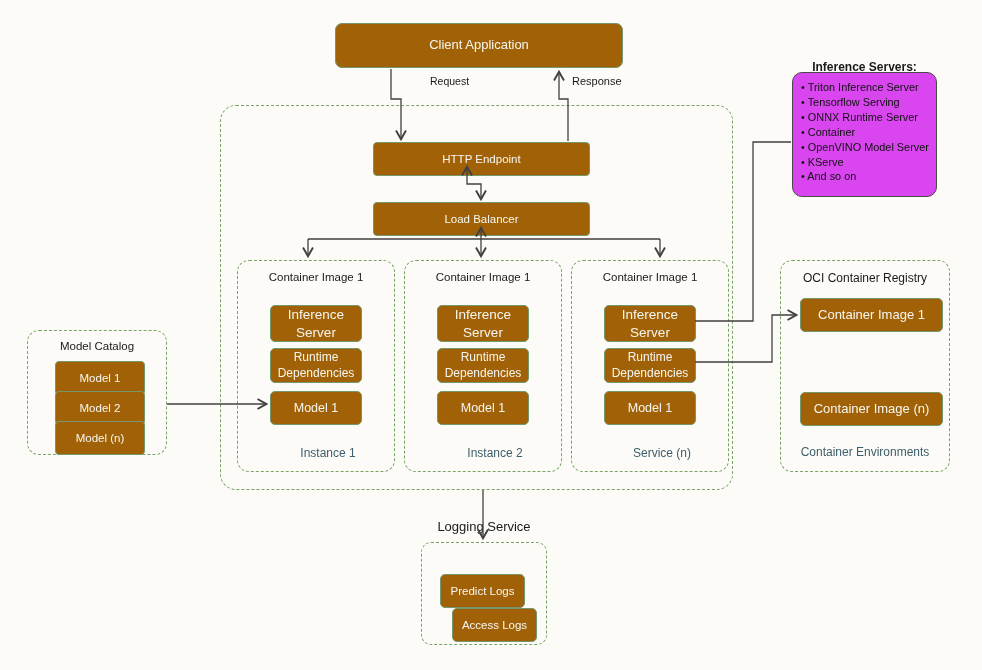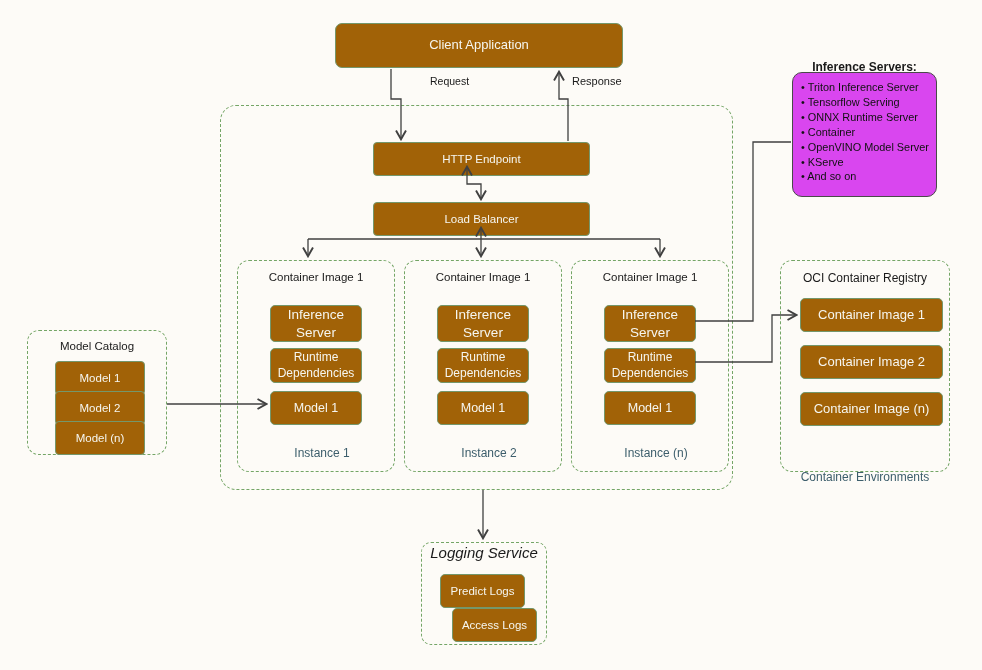--- a/index.html
+++ b/index.html
@@ -32,44 +32,44 @@
   #http-box { left:373px; top:142px; width:217px; height:22px; font-size:11.5px; border-radius:4px; }
   #lb-box   { left:373px; top:202px; width:217px; height:23px; font-size:11.5px; border-radius:4px; }
 
   .inst { top:260px; width:158px; height:212px; border-radius:12px; }
   #inst-1 { left:237px; } #inst-2 { left:404px; } #inst-3 { left:571px; }
   .inst-title  { position:absolute; top:10px; left:0; width:100%; text-align:center; font-size:11.5px; color:#1a1a1a; }
   .layer { left:32px; width:92px; }
   .layer-is    { top:44px;  height:37px; font-size:13.5px; }
   .layer-rd    { top:87px;  height:35px; font-size:12px; }
   .layer-model { top:130px; height:33px; font-size:12.5px; }
-  .inst-footer { position:absolute; top:185px; left:6px; width:100%; text-align:center; font-size:12px; }
+  .inst-footer { position:absolute; top:185px; left:12px; width:100%; text-align:center; font-size:12px; }
 
   #catalog-container { left:27px; top:330px; width:140px; height:125px; border-radius:12px; }
   #catalog-title { left:27px; top:340px; width:140px; font-size:11.5px; }
   .cat-item { left:55px; width:90px; height:22px; font-size:11.5px; border-radius:4px; }
   #cat-item-0 { top:361px; } #cat-item-1 { top:391px; } #cat-item-2 { top:421px; }
 
   #isv-title { left:792px; top:60px; width:145px; font-size:12px;font-weight:bold; }
   #isv-box {
     position:absolute; left:792px; top:72px; width:145px; height:125px;
     background:#d946ef; border:1.5px solid #4A4A4A; border-radius:10px;
     box-sizing:border-box; z-index:2;
   }
   #isv-box ul { margin:0; padding:7px 3px 0 8px; list-style:none; font-size:10.9px; line-height:14.9px; color:#111; }
   #isv-box li::before { content:"• "; }
 
   #oci-container { left:780px; top:260px; width:170px; height:212px; border-radius:12px; }
   #oci-title  { left:780px; top:271px; width:170px; font-size:12px; }
   .oci-item { left:800px; width:143px; height:33px; font-size:13px; }
   #oci-item-0 { top:298px; } #oci-item-1 { top:345px; } #oci-item-2 { top:392px; }
-  #oci-footer { left:780px; top:445px; width:170px; font-size:12px;margin-top:25px; }
+  #oci-footer { left:780px; top:445px; width:170px; font-size:12px; }
 
   #log-container { left:421px; top:542px; width:126px; height:103px; border-radius:10px; }
-  #log-title { left:421px; top:544px; width:126px; font-size:15px;font-style:italic; }
+  #log-title { left:421px; top:519px; width:126px; font-size:13px; }
   .log-item { left:440px; width:85px; height:23px; font-size:11.5px; }
   #log-item-0 { top:574px; } #log-item-1 { top:608px;margin-left:12px; }
 </style>
 </head>
 <body>
 
 <div class="canvas">
 
   <svg class="connectors" width="982" height="670" viewBox="0 0 982 670">
     <defs>
@@ -114,21 +114,21 @@
     <div class="green-box layer layer-rd">Runtime Dependencies</div>
     <div class="green-box layer layer-model">Model 1</div>
     <div class="inst-footer teal">Instance 2</div>
   </div>
 
   <div id="inst-3" class="dashed-box inst">
     <div class="inst-title">Container Image 1</div>
     <div class="green-box layer layer-is">Inference Server</div>
     <div class="green-box layer layer-rd">Runtime Dependencies</div>
     <div class="green-box layer layer-model">Model 1</div>
-    <div class="inst-footer teal">Instance (n)</div>
+    <div class="inst-footer teal">Service (n)</div>
   </div>
 
   <div id="catalog-container" class="dashed-box"></div>
   <div id="catalog-title" class="diagram-label centered">Model Catalog</div>
   <div id="cat-item-0" class="green-box cat-item">Model 1</div>
   <div id="cat-item-1" class="green-box cat-item">Model 2</div>
   <div id="cat-item-2" class="green-box cat-item">Model (n)</div>
 
   <div id="isv-title" class="diagram-label centered">Inference Servers:</div>
   <div id="isv-box">
@@ -139,21 +139,20 @@
       <li>Container</li>
       <li>OpenVINO Model Server</li>
       <li>KServe</li>
       <li>And so on</li>
     </ul>
   </div>
 
   <div id="oci-container" class="dashed-box"></div>
   <div id="oci-title" class="diagram-label centered">OCI Container Registry</div>
   <div id="oci-item-0" class="green-box oci-item">Container Image 1</div>
-  <div id="oci-item-1" class="green-box oci-item">Container Image 2</div>
   <div id="oci-item-2" class="green-box oci-item">Container Image (n)</div>
   <div id="oci-footer" class="diagram-label centered teal">Container Environments</div>
 
   <div id="log-container" class="dashed-box"></div>
   <div id="log-title" class="diagram-label centered">Logging Service</div>
   <div id="log-item-0" class="green-box log-item">Predict Logs</div>
   <div id="log-item-1" class="green-box log-item">Access Logs</div>
 
 </div>
 

